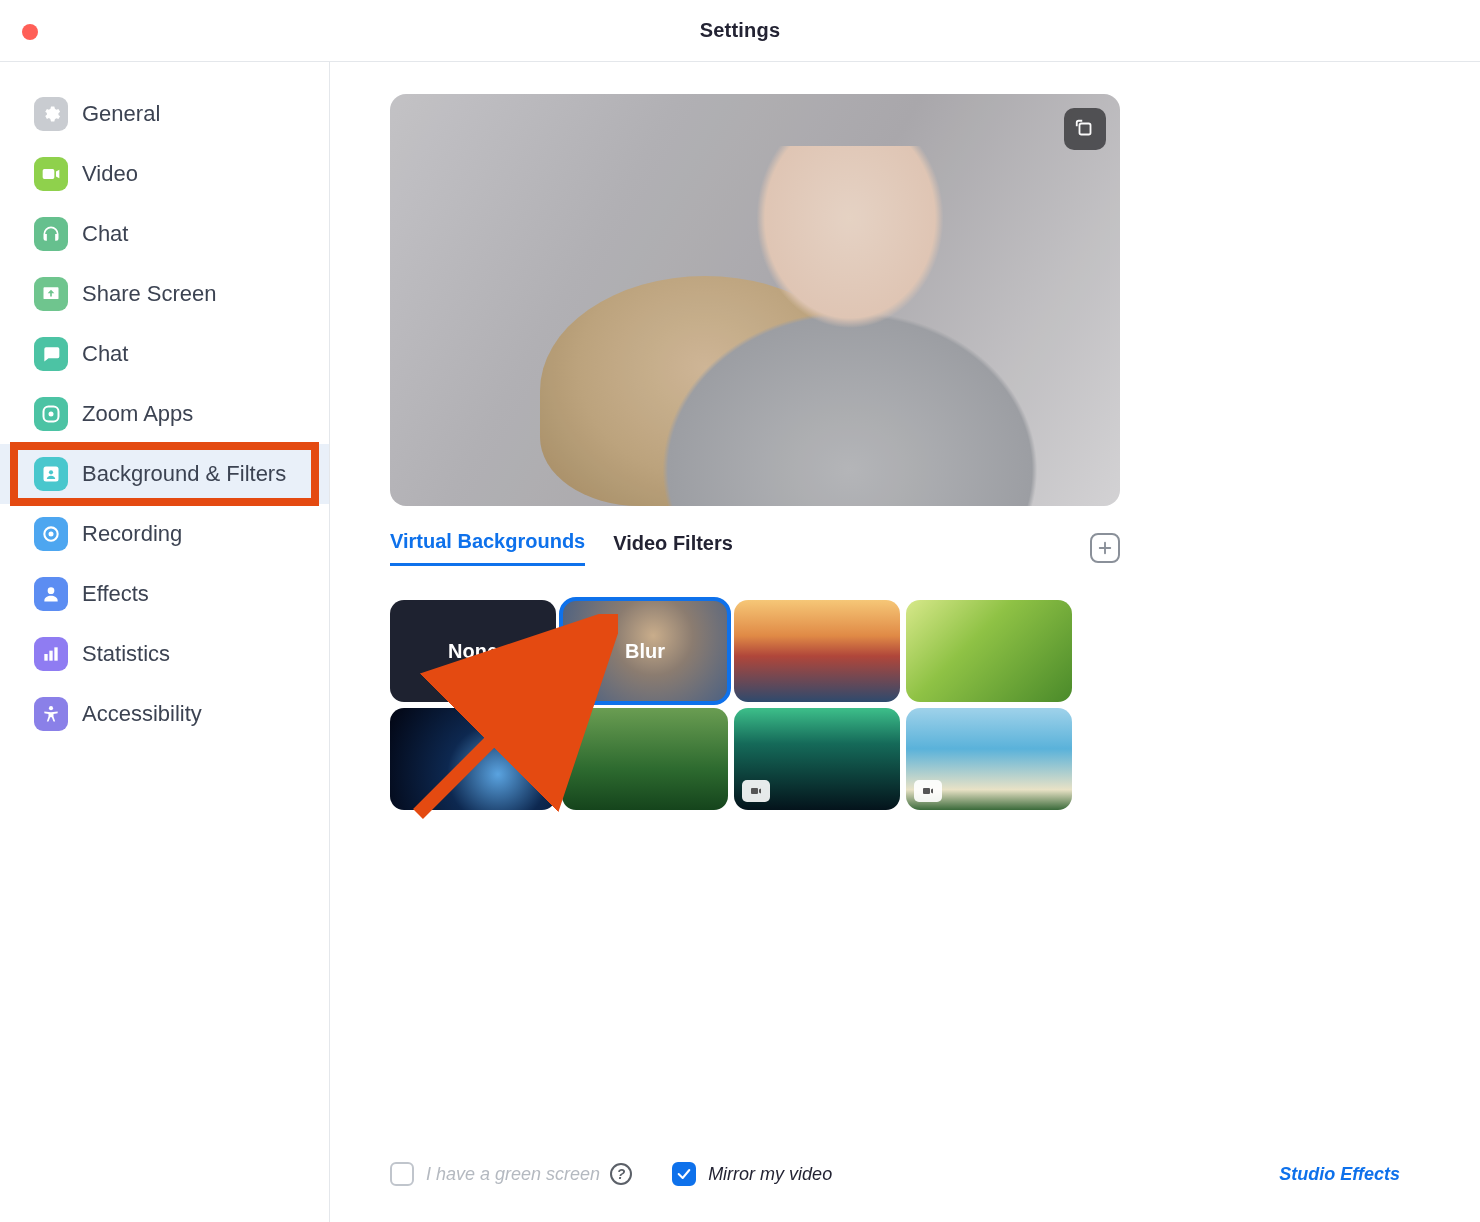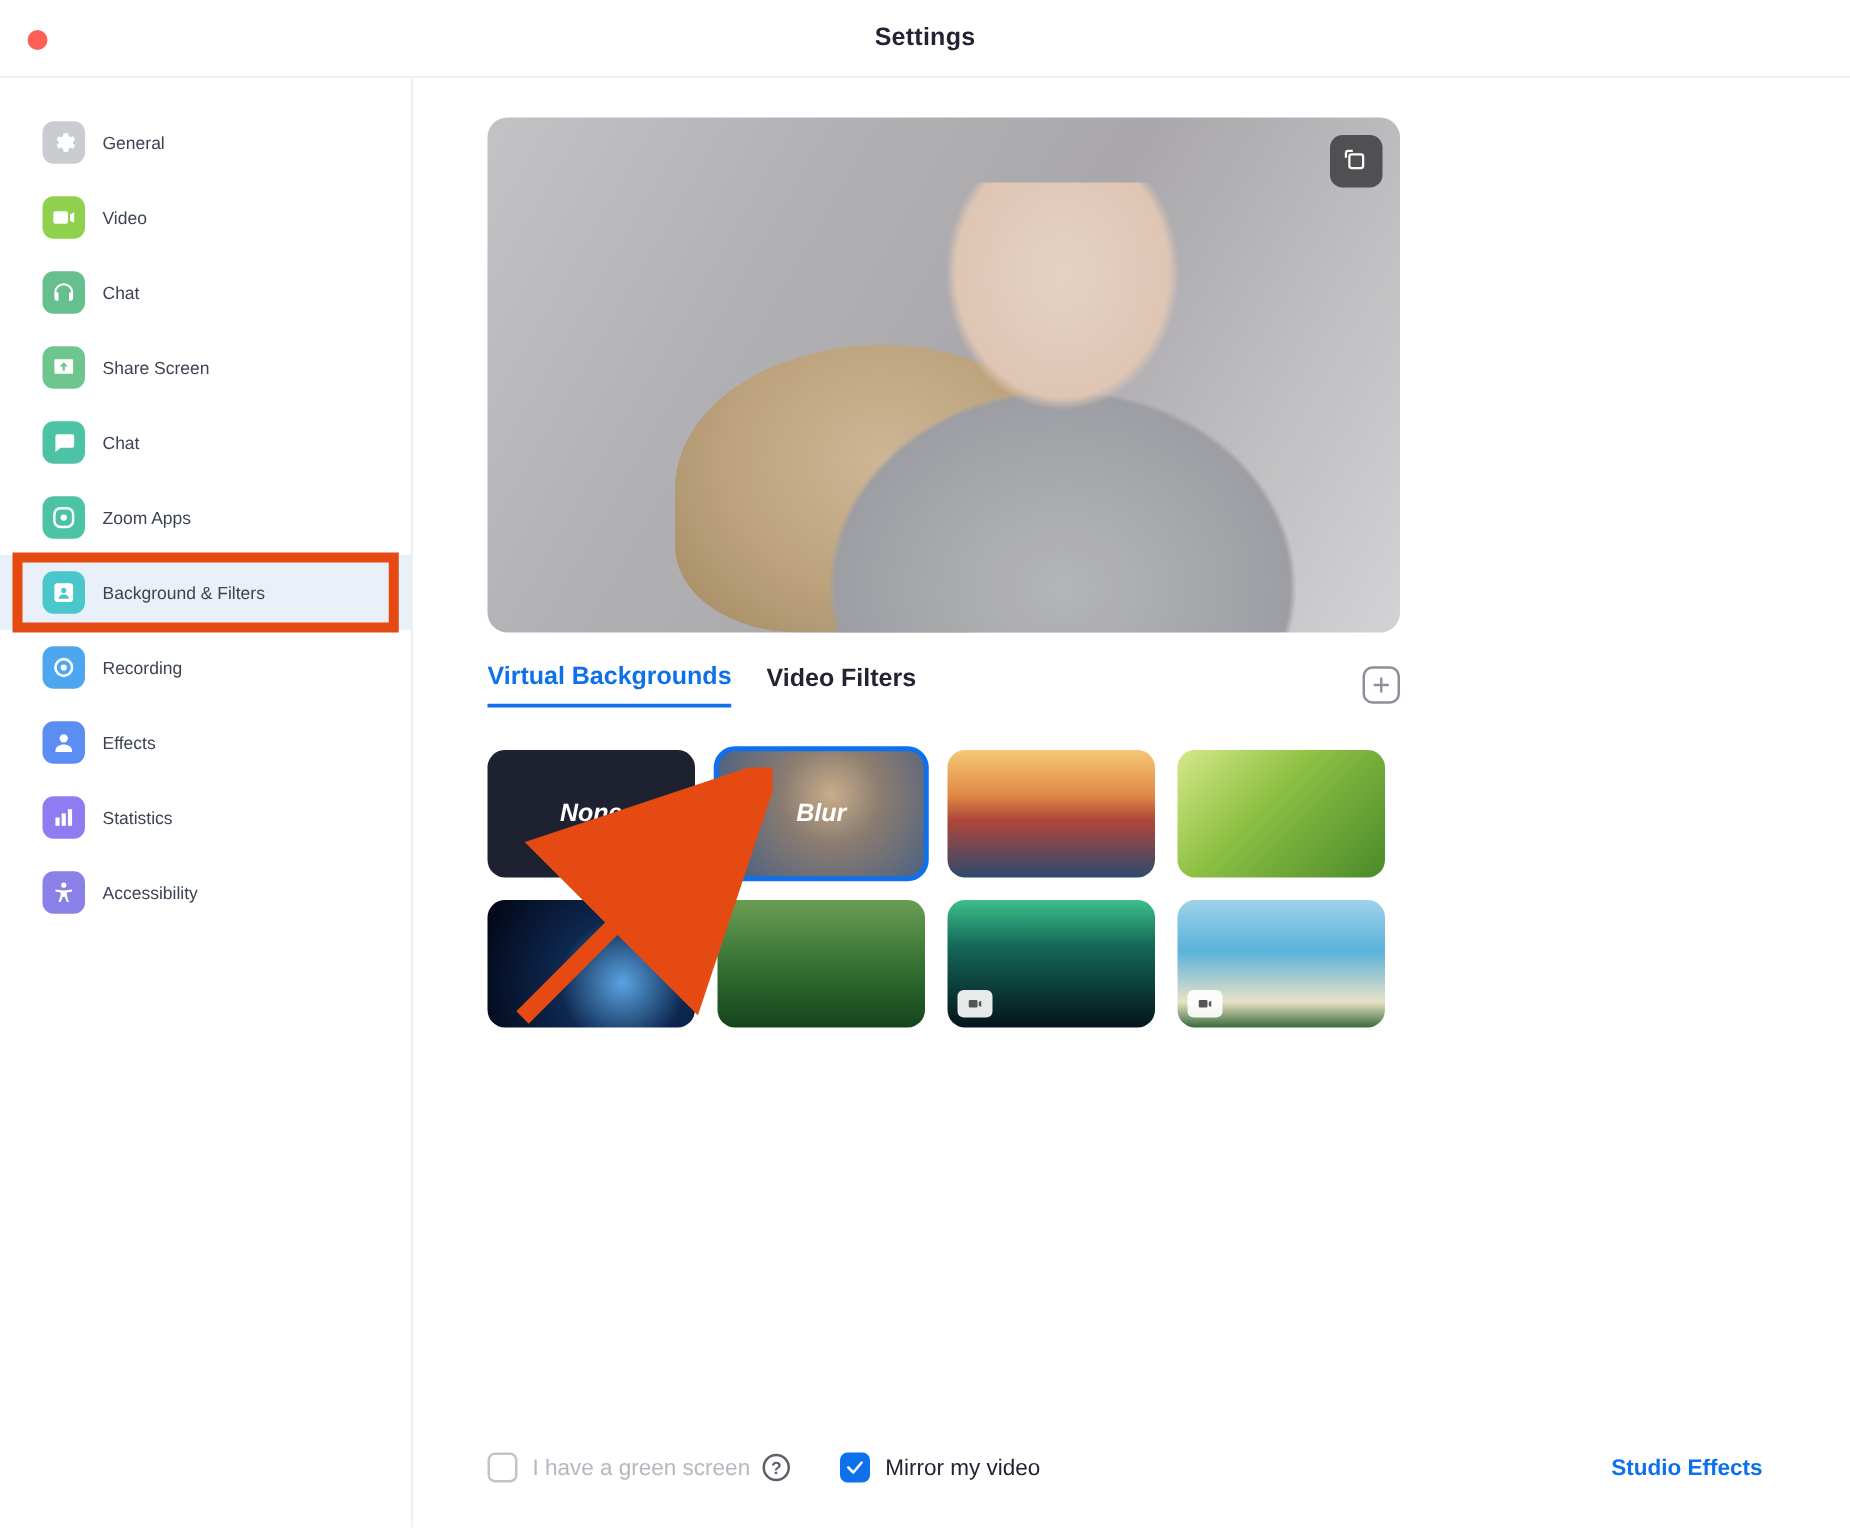--- a/index.html
+++ b/index.html
@@ -39,21 +39,21 @@
     padding-top:22px;
   }
   .side-item{
     position:relative;display:flex;align-items:center;height:60px;
     padding-left:34px;cursor:pointer;
   }
   .side-item .icon-wrap{
     width:34px;height:34px;border-radius:9px;display:flex;align-items:center;justify-content:center;
     margin-right:14px;flex:none;
   }
-  .side-label{font-size:14px;color:#3c4352;}
+  .side-label{font-size:22px;color:#3c4352;}
   .side-item.selected{background:var(--side-sel);}
   .side-item.highlighted::after{
     content:"";position:absolute;left:10px;top:-2px;right:10px;bottom:-2px;
     border:8px solid var(--highlight);pointer-events:none;
   }
   svg{display:block;}
   .main{
     flex:1;position:relative;padding:32px 80px 0 60px;
   }
   .preview{
@@ -80,33 +80,33 @@
   }
   .tab{font-size:20px;font-weight:700;padding-bottom:10px;cursor:pointer;margin-right:28px;color:var(--text);}
   .tab.active{color:var(--accent);border-bottom:3px solid var(--accent);}
   .add-btn{
     margin-left:auto;width:30px;height:30px;border-radius:8px;border:2px solid #8a9099;
     display:flex;align-items:center;justify-content:center;cursor:pointer;color:#8a9099;
     font-size:22px;line-height:1;
   }
   .grid{
     margin-top:34px;width:730px;display:grid;grid-template-columns:repeat(4,166px);
-    grid-auto-rows:102px;gap:18px;font-style:italic;
+    grid-auto-rows:102px;gap:6px;
   }
   .tile{
     border-radius:var(--tile-radius);position:relative;overflow:hidden;cursor:pointer;
     display:flex;align-items:center;justify-content:center;color:#fff;font-size:20px;font-weight:600;
   }
   .tile.selected{outline:4px solid var(--accent);outline-offset:-1px;justify-content:center;}
   .tile .video-badge{
     position:absolute;left:8px;bottom:8px;width:28px;height:22px;border-radius:5px;
     background:rgba(255,255,255,.9);display:flex;align-items:center;justify-content:center;
   }
   .footer{
-    position:absolute;bottom:36px;left:60px;right:70px;display:flex;align-items:center;font-size:18px;
+    position:absolute;bottom:36px;left:60px;right:80px;display:flex;align-items:center;font-size:18px;font-style:italic;
   }
   .cbox{
     width:24px;height:24px;border-radius:6px;border:2px solid #c0c5cc;margin-right:12px;flex:none;
     display:flex;align-items:center;justify-content:center;
   }
   .cbox.checked{background:var(--accent);border-color:var(--accent);}
   .cbox.checked svg{color:#fff;}
   .help-circ{
     width:22px;height:22px;border-radius:50%;border:2px solid #5b6068;display:flex;align-items:center;justify-content:center;
     font-size:14px;font-weight:700;color:#5b6068;margin-left:10px;

